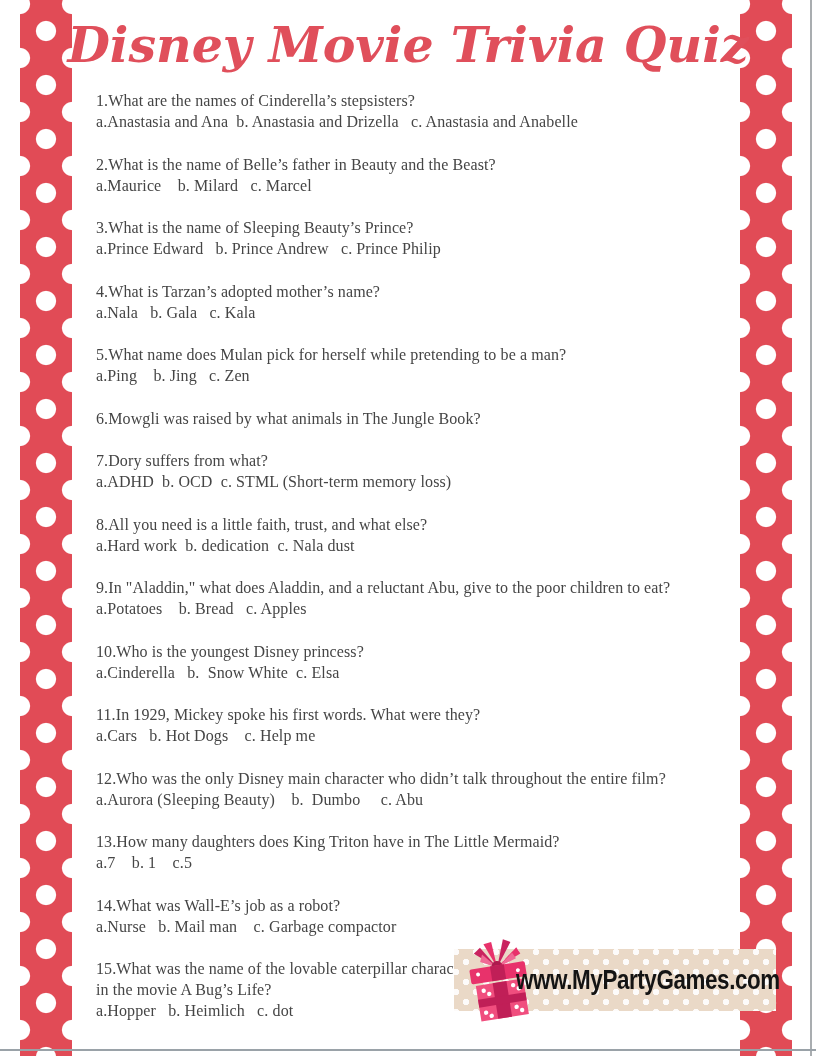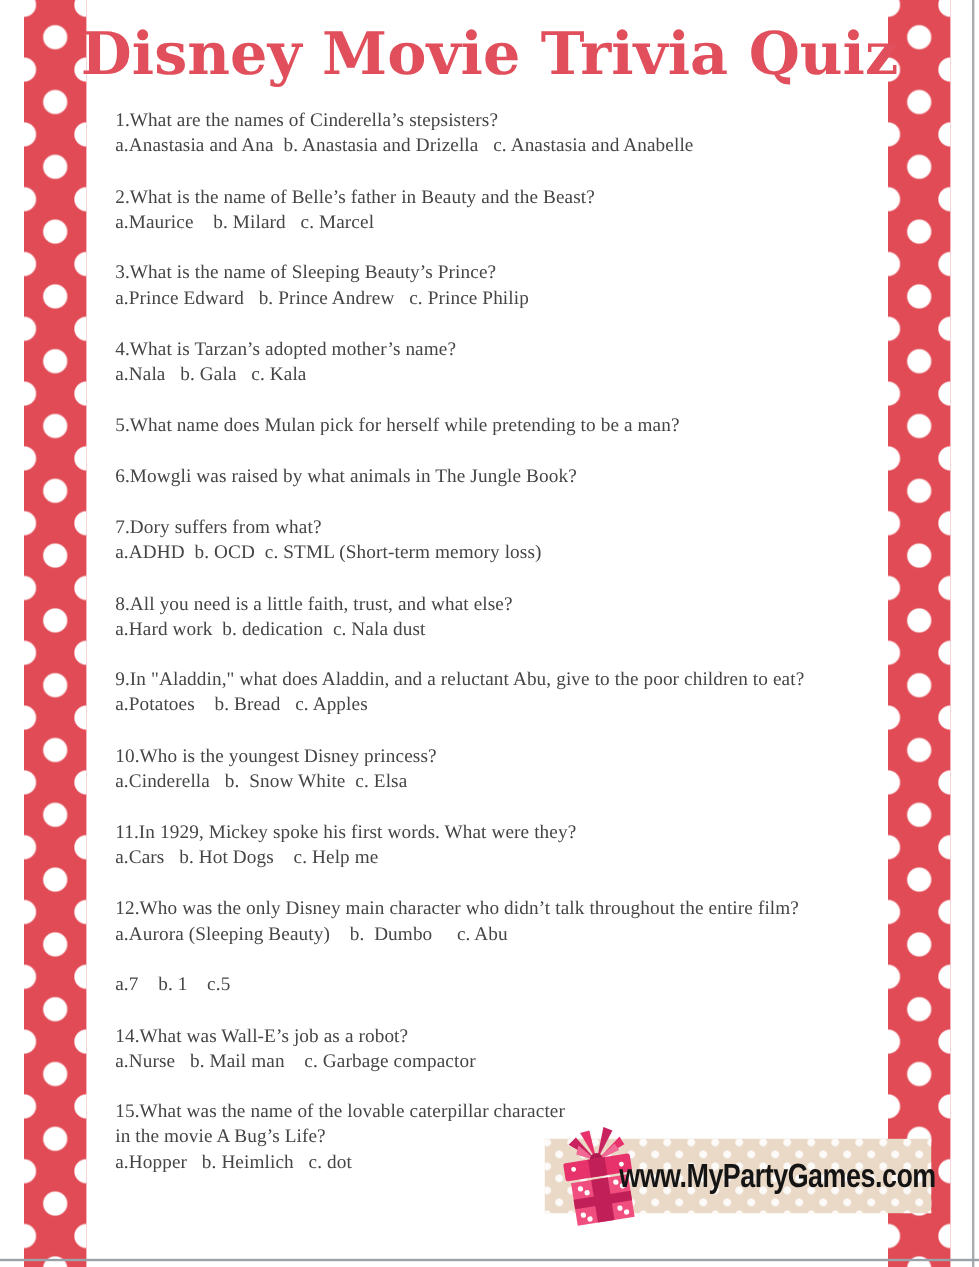--- a/index.html
+++ b/index.html
@@ -46,20 +46,21 @@
   }
 
   
   .title {
     position: absolute;
     left: 0; right: 0;
     top: 16px;
     margin: 0;
     text-align: center;
     font-family: "DejaVu Serif", cursive;
+    font-style: italic;
     font-weight: 700;
     font-size: 49px;
     letter-spacing: 0px;
     color: #e04f5b;
   }
 
   
   .questions {
     position: absolute;
     left: 96px;
@@ -135,20 +136,21 @@
       <div class="qblock">
         <p class="qtext">3.What is the name of Sleeping Beauty’s Prince?</p>
         <p class="atext">a.Prince Edward   b. Prince Andrew   c. Prince Philip</p>
       </div>
       <div class="qblock">
         <p class="qtext">4.What is Tarzan’s adopted mother’s name?</p>
         <p class="atext">a.Nala   b. Gala   c. Kala</p>
       </div>
       <div class="qblock">
         <p class="qtext">5.What name does Mulan pick for herself while pretending to be a man?</p>
+        <p class="atext">a.Ping    b. Jing   c. Zen</p>
       </div>
       <div class="qblock">
         <p class="qtext">6.Mowgli was raised by what animals in The Jungle Book?</p>
       </div>
       <div class="qblock">
         <p class="qtext">7.Dory suffers from what?</p>
         <p class="atext">a.ADHD  b. OCD  c. STML (Short-term memory loss)</p>
       </div>
       <div class="qblock">
         <p class="qtext">8.All you need is a little faith, trust, and what else?</p>
@@ -164,20 +166,21 @@
       </div>
       <div class="qblock">
         <p class="qtext">11.In 1929, Mickey spoke his first words. What were they?</p>
         <p class="atext">a.Cars   b. Hot Dogs    c. Help me</p>
       </div>
       <div class="qblock">
         <p class="qtext">12.Who was the only Disney main character who didn’t talk throughout the entire film?</p>
         <p class="atext">a.Aurora (Sleeping Beauty)    b.  Dumbo     c. Abu</p>
       </div>
       <div class="qblock">
+        <p class="qtext">13.How many daughters does King Triton have in The Little Mermaid?</p>
         <p class="atext">a.7    b. 1    c.5</p>
       </div>
       <div class="qblock">
         <p class="qtext">14.What was Wall-E’s job as a robot?</p>
         <p class="atext">a.Nurse   b. Mail man    c. Garbage compactor</p>
       </div>
       <div class="qblock">
         <p class="qtext">15.What was the name of the lovable caterpillar character in the movie A Bug’s Life?</p>
         <p class="atext">a.Hopper   b. Heimlich   c. dot</p>
       </div>

